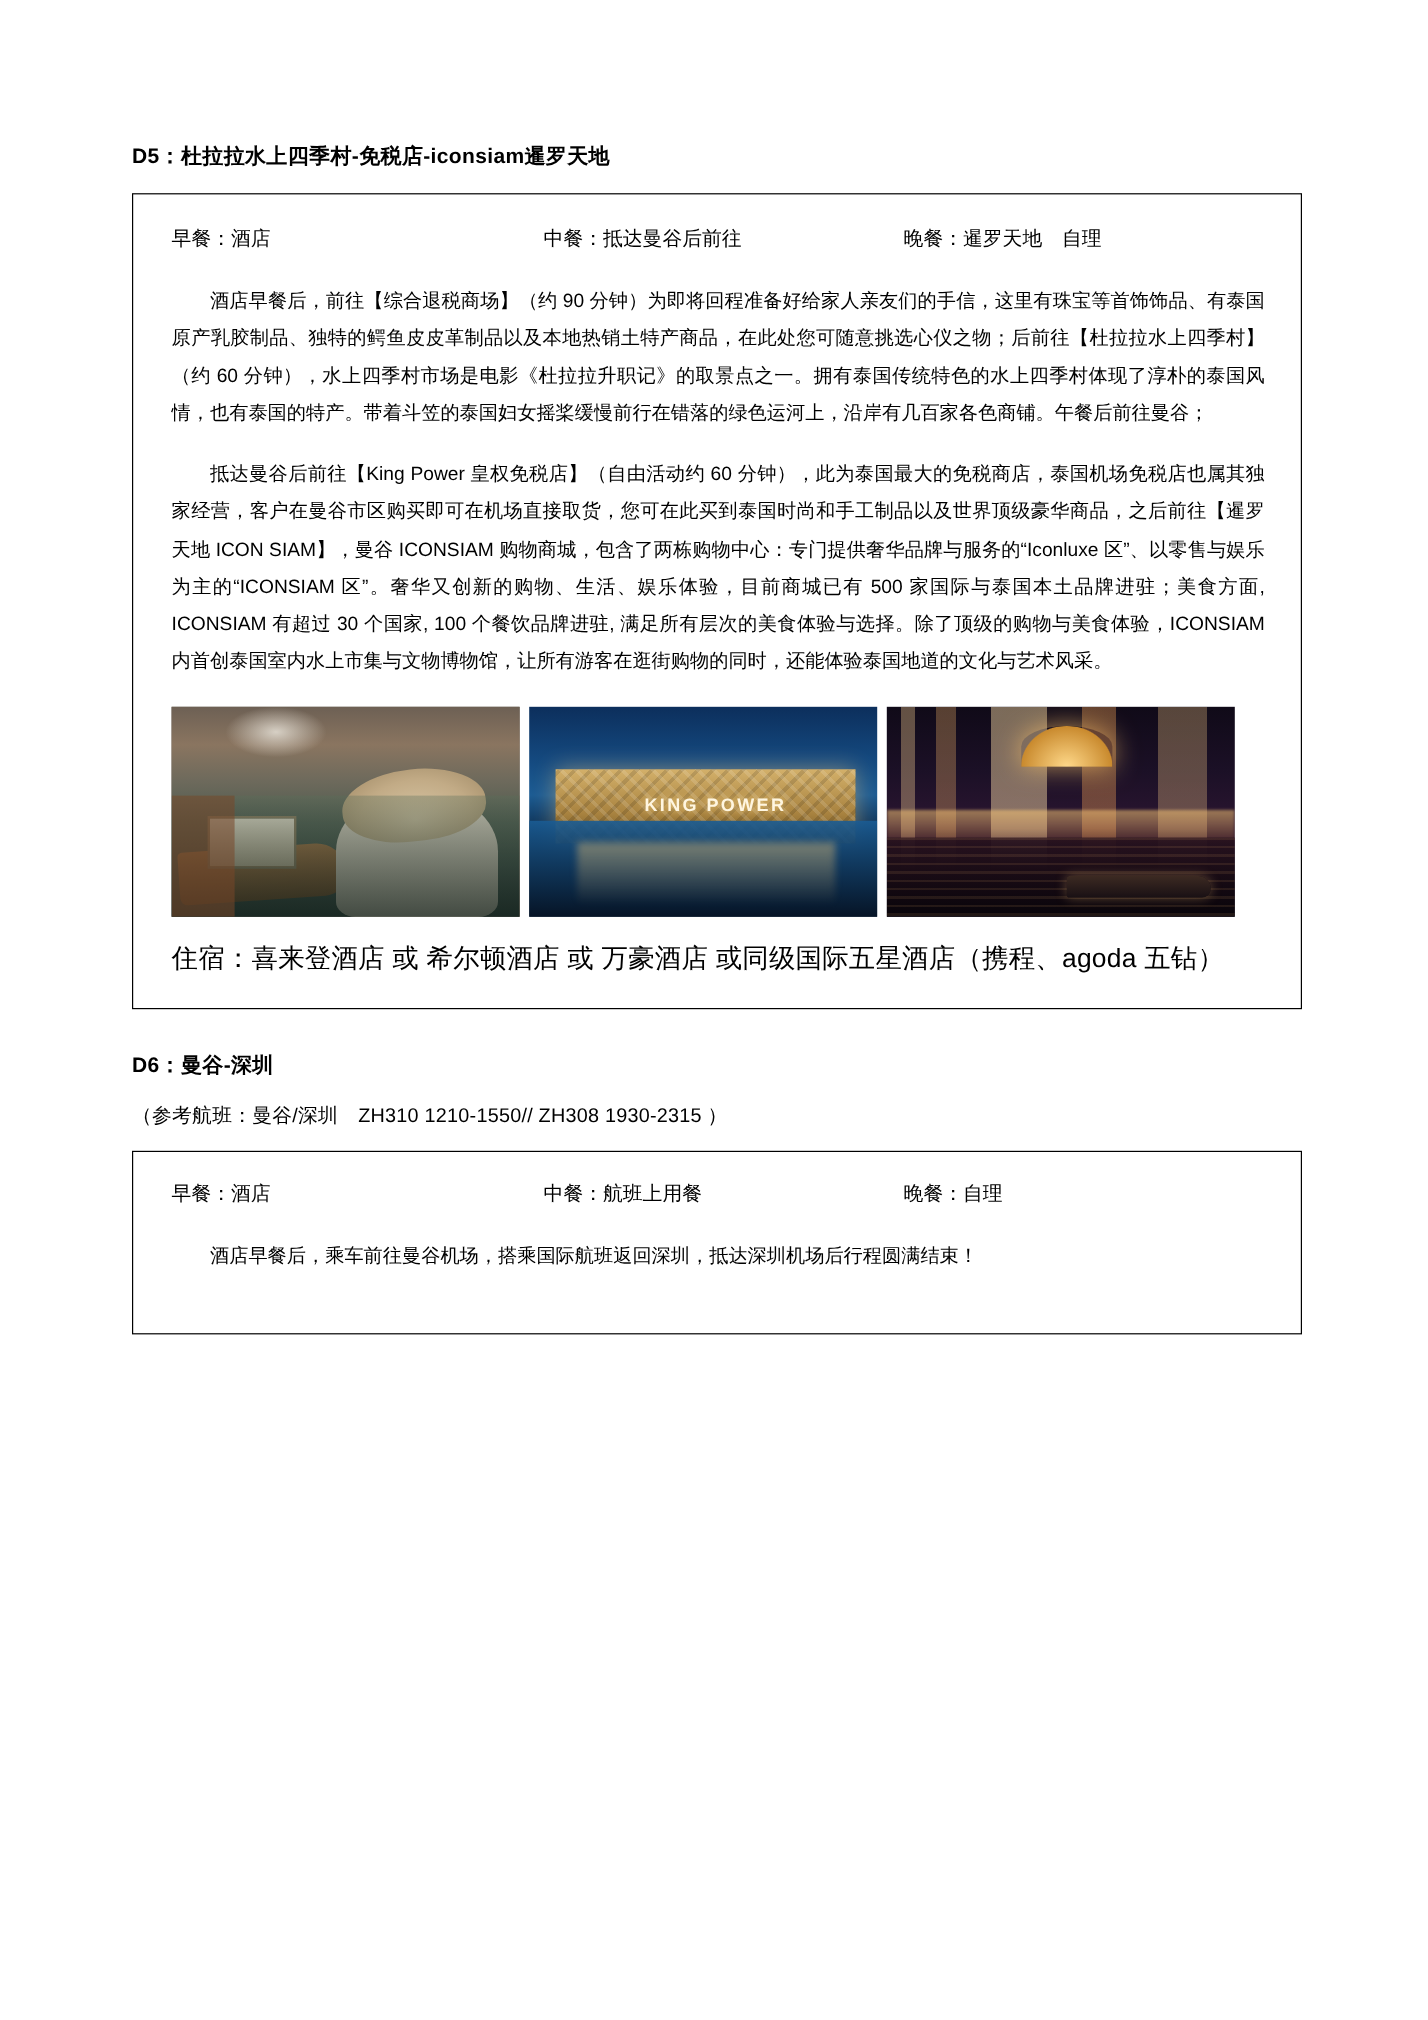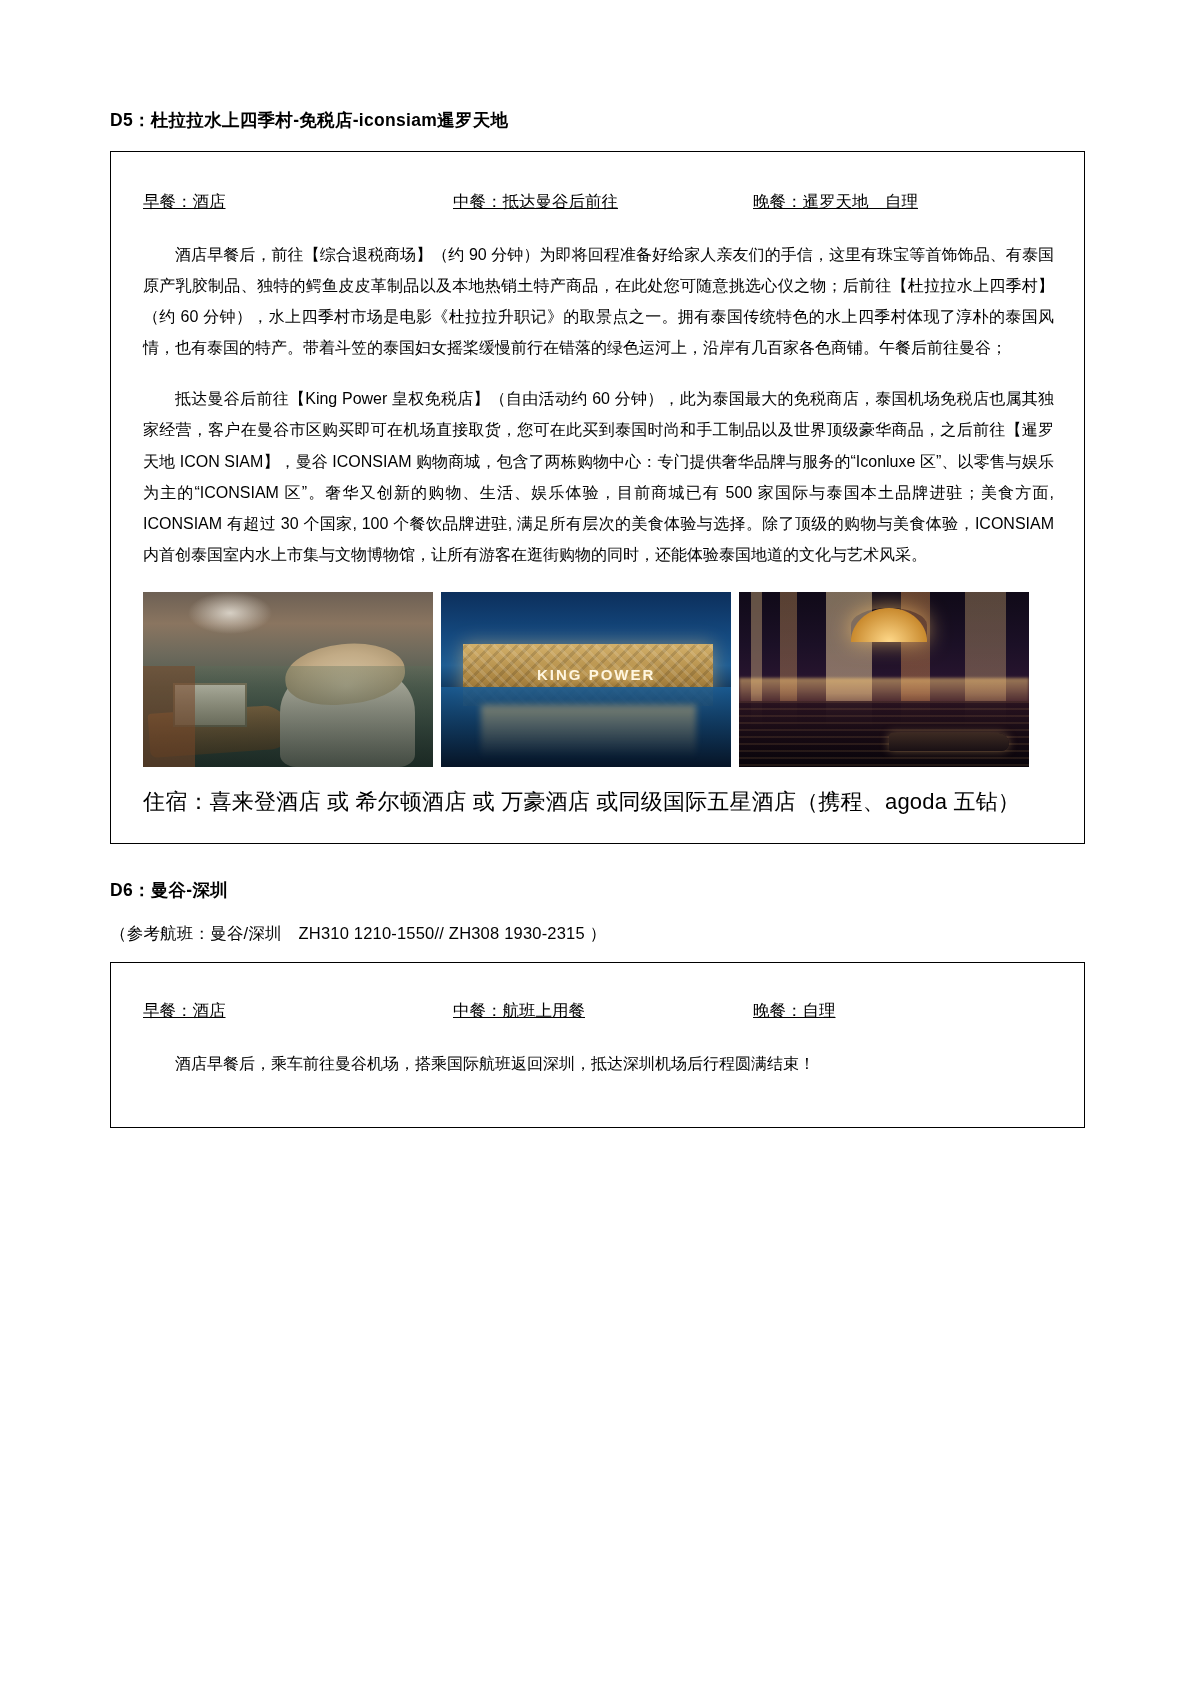--- a/index.html
+++ b/index.html
@@ -22,21 +22,21 @@
     box-sizing: border-box;
     padding: 100px 105px 0 110px;
   }
 
   
   .day-heading {
     font-weight: bold;
     font-size: 17.5px;
     letter-spacing: 0.3px;
     line-height: 1.4;
-    margin: 8px 0 18px 0;
+    margin: 18px 0 18px 0;
   }
   .flight-line {
     font-weight: normal;
     font-size: 16.5px;
     letter-spacing: 0.2px;
     line-height: 1.5;
     margin: 0 0 16px 0;
   }
 
   
@@ -46,25 +46,24 @@
     padding: 26px 30px 26px 32px;
     margin-bottom: 34px;
   }
 
   
   .meals {
     display: flex;
     align-items: baseline;
     font-size: 16.5px;
     margin-bottom: 26px;
-    text-decoration: underline;
   }
   .meal-b { width: 310px; flex: 0 0 310px; }
   .meal-l { width: 300px; flex: 0 0 300px; }
-  .meal-d { flex: 1 1 auto; margin-top: 13px; }
+  .meal-d { flex: 1 1 auto; }
 
   
   .para {
     font-size: 16px;
     line-height: 1.95;
     text-align: justify;
     text-justify: inter-ideograph;
     margin: 0 0 20px 0;
     text-indent: 2em;
   }

